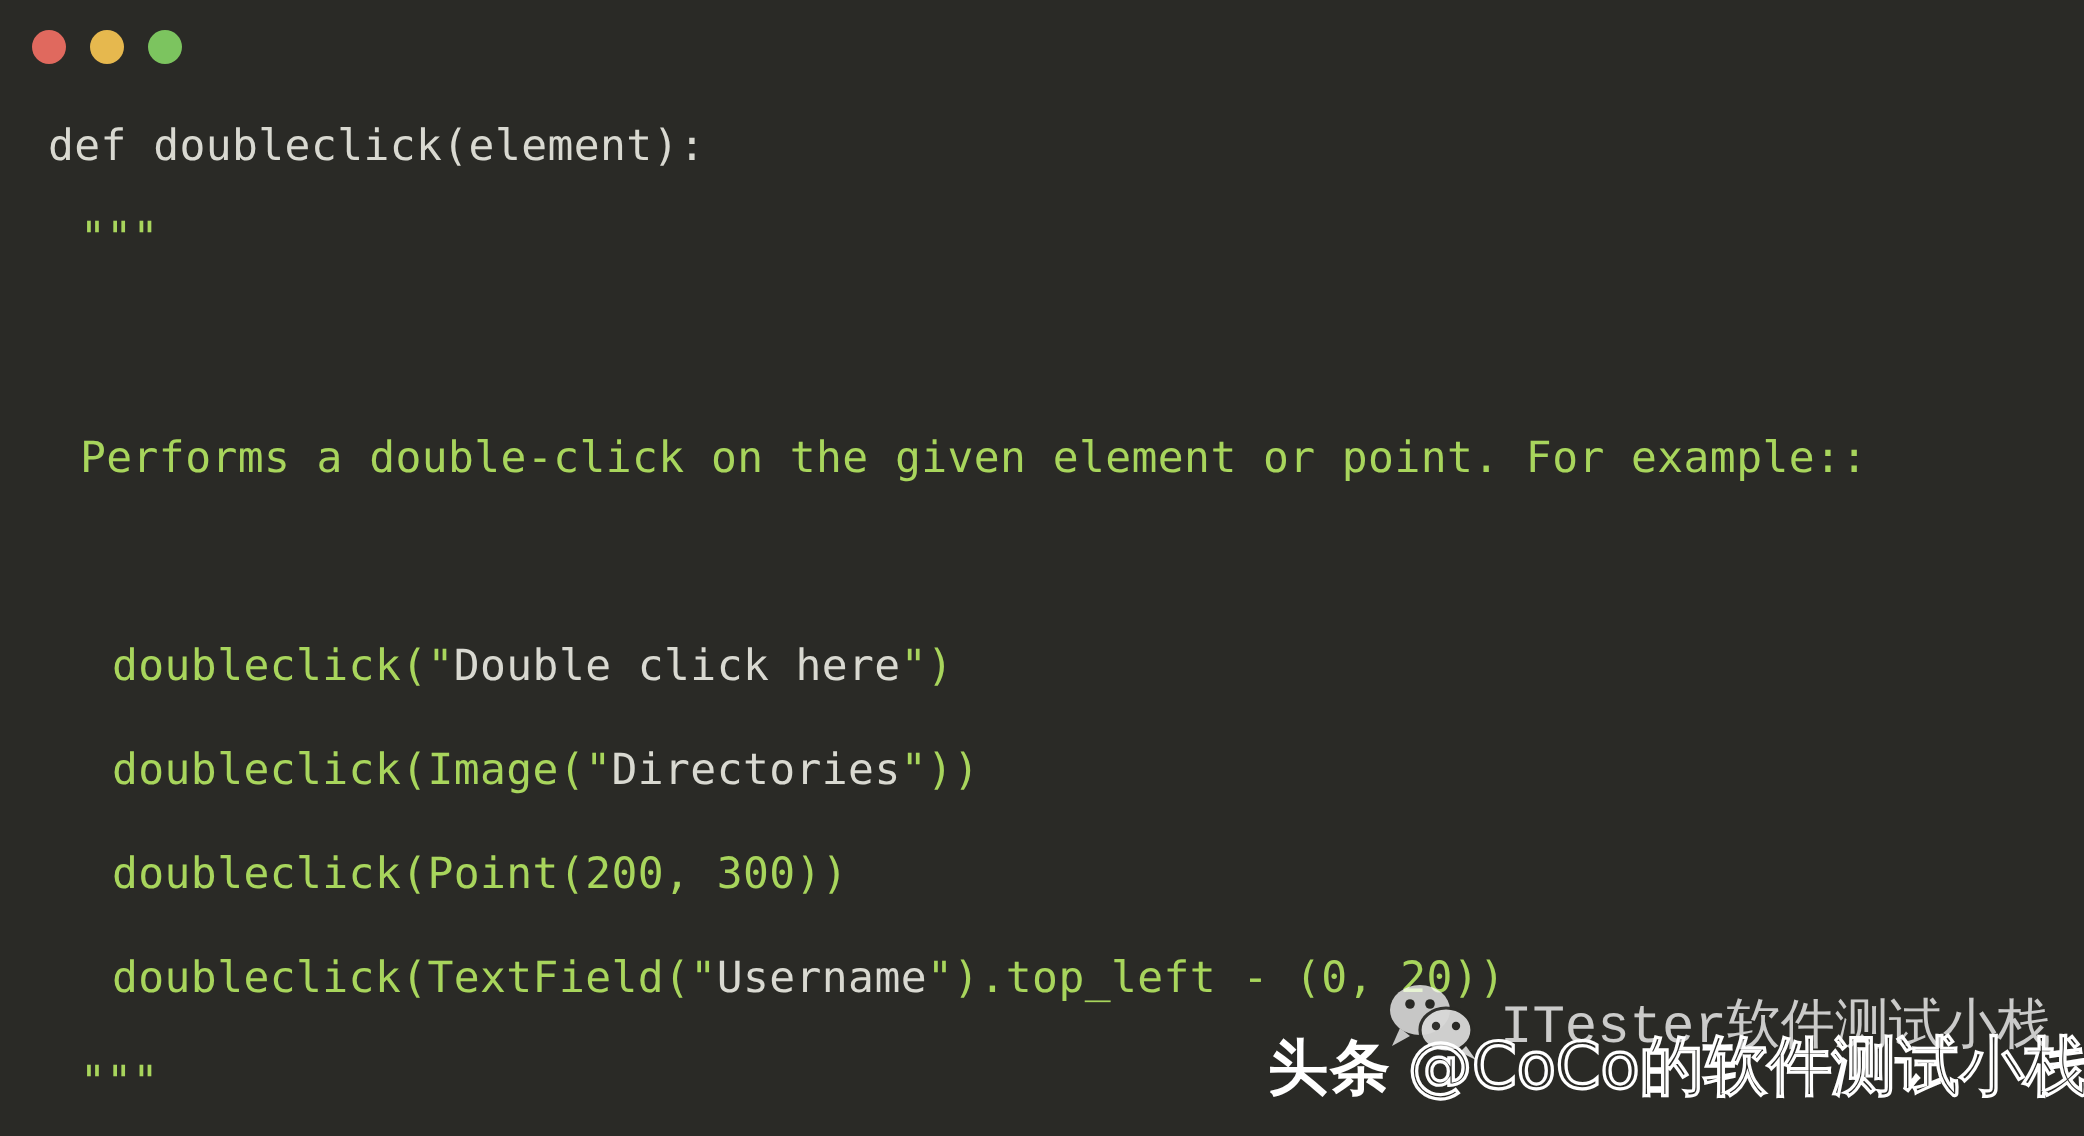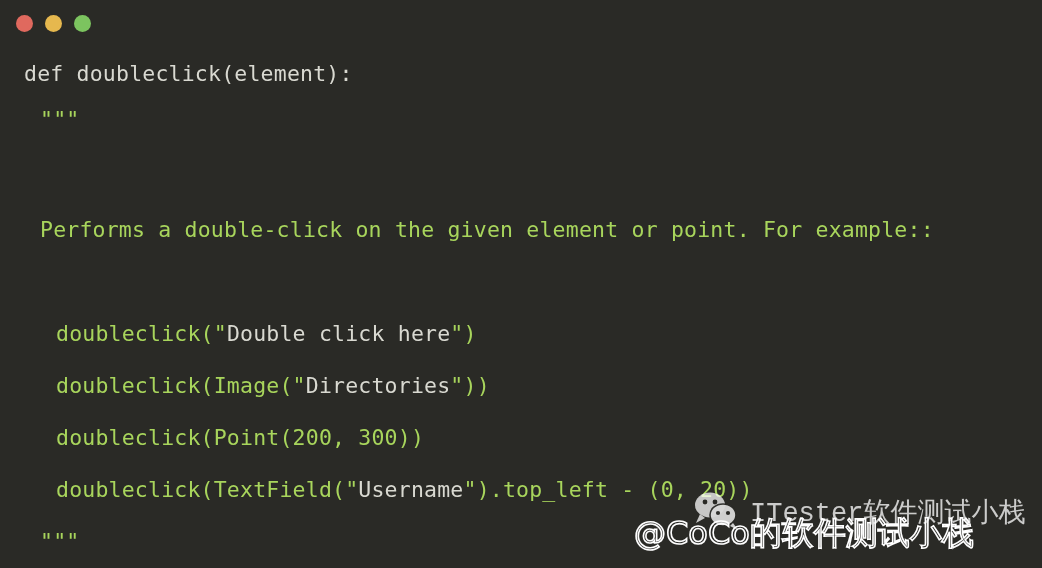--- a/index.html
+++ b/index.html
@@ -142,18 +142,19 @@
             <polygon points="43,33 48,40 40,36"></polygon>
             <circle cx="28" cy="23" r="2.1" fill="#2a2a26"></circle>
             <circle cx="38" cy="23" r="2.1" fill="#2a2a26"></circle>
           </g>
         </svg>
       </span>
       <span id="wm-wechat-text">ITester软件测试小栈</span>
     </div>
 
     <div id="wm-toutiao">
+      <span id="wm-toutiao-brand">头条</span>
       <span id="wm-toutiao-handle">@CoCo的软件测试小栈</span>
     </div>
 
   </div>
 
 </div>
 
 </body></html>

